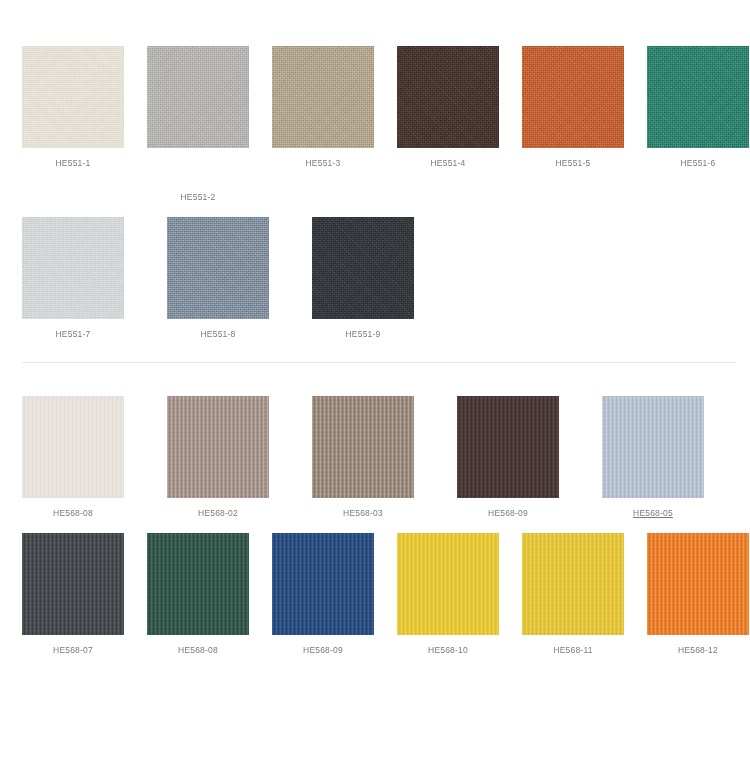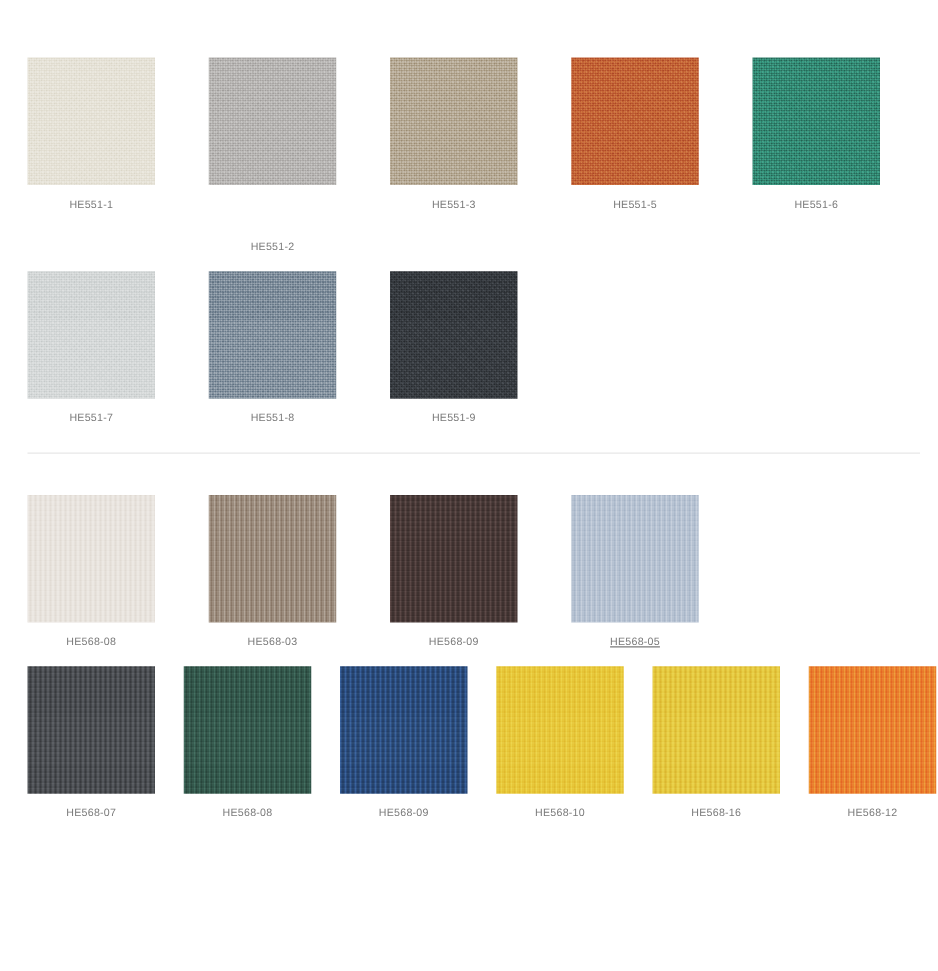--- a/index.html
+++ b/index.html
@@ -145,20 +145,24 @@
       </div>
       <div class="swatch-cell">
         <span class="swatch-tile tex-loop" style="background-color: rgb(180, 178, 176);"></span>
         <span class="swatch-label" style="color: rgb(122, 122, 122); margin-top: 44px;">HE551-2</span>
       </div>
       <div class="swatch-cell">
         <span class="swatch-tile tex-loop" style="background-color: rgb(176, 162, 140);"></span>
         <span class="swatch-label" style="color: rgb(122, 122, 122);">HE551-3</span>
       </div>
       <div class="swatch-cell">
+        <span class="swatch-tile tex-loop" style="background-color: rgb(70, 52, 48);"></span>
+        <span class="swatch-label" style="color: rgb(122, 122, 122);">HE551-4</span>
+      </div>
+      <div class="swatch-cell">
         <span class="swatch-tile tex-loop" style="background-color: rgb(192, 95, 51);"></span>
         <span class="swatch-label" style="color: rgb(122, 122, 122);">HE551-5</span>
       </div>
       <div class="swatch-cell">
         <span class="swatch-tile tex-loop" style="background-color: rgb(47, 127, 107);"></span>
         <span class="swatch-label" style="color: rgb(122, 122, 122);">HE551-6</span>
       </div>
     </div>
 
     <div class="swatch-row">
@@ -181,20 +185,24 @@
   <div class="section-divider" style="background: rgb(232, 232, 232);"></div>
 
   <div class="section section-he568">
 
     <div class="swatch-row">
       <div class="swatch-cell">
         <span class="swatch-tile tex-rib" style="background-color: rgb(231, 226, 220);"></span>
         <span class="swatch-label" style="color: rgb(122, 122, 122);">HE568-08</span>
       </div>
       <div class="swatch-cell">
+        <span class="swatch-tile tex-rib" style="background-color: rgb(168, 149, 142);"></span>
+        <span class="swatch-label" style="color: rgb(122, 122, 122);">HE568-02</span>
+      </div>
+      <div class="swatch-cell">
         <span class="swatch-tile tex-rib" style="background-color: rgb(155, 139, 124);"></span>
         <span class="swatch-label" style="color: rgb(122, 122, 122);">HE568-03</span>
       </div>
       <div class="swatch-cell">
         <span class="swatch-tile tex-rib" style="background-color: rgb(74, 58, 56);"></span>
         <span class="swatch-label" style="color: rgb(122, 122, 122);">HE568-09</span>
       </div>
       <div class="swatch-cell">
         <span class="swatch-tile tex-rib" style="background-color: rgb(182, 194, 210);"></span>
         <span class="swatch-label" style="color: rgb(122, 122, 122); text-decoration: underline;">HE568-05</span>
@@ -213,21 +221,21 @@
       <div class="swatch-cell">
         <span class="swatch-tile tex-rib" style="background-color: rgb(45, 79, 128);"></span>
         <span class="swatch-label" style="color: rgb(122, 122, 122);">HE568-09</span>
       </div>
       <div class="swatch-cell">
         <span class="swatch-tile tex-rib" style="background-color: rgb(231, 199, 58);"></span>
         <span class="swatch-label" style="color: rgb(122, 122, 122);">HE568-10</span>
       </div>
       <div class="swatch-cell">
         <span class="swatch-tile tex-rib" style="background-color: rgb(227, 197, 60);"></span>
-        <span class="swatch-label" style="color: rgb(122, 122, 122);">HE568-16</span>
+        <span class="swatch-label" style="color: rgb(122, 122, 122);">HE568-11</span>
       </div>
       <div class="swatch-cell">
         <span class="swatch-tile tex-rib" style="background-color: rgb(234, 128, 47);"></span>
         <span class="swatch-label" style="color: rgb(122, 122, 122);">HE568-12</span>
       </div>
     </div>
 
   </div>
 
 </div>

